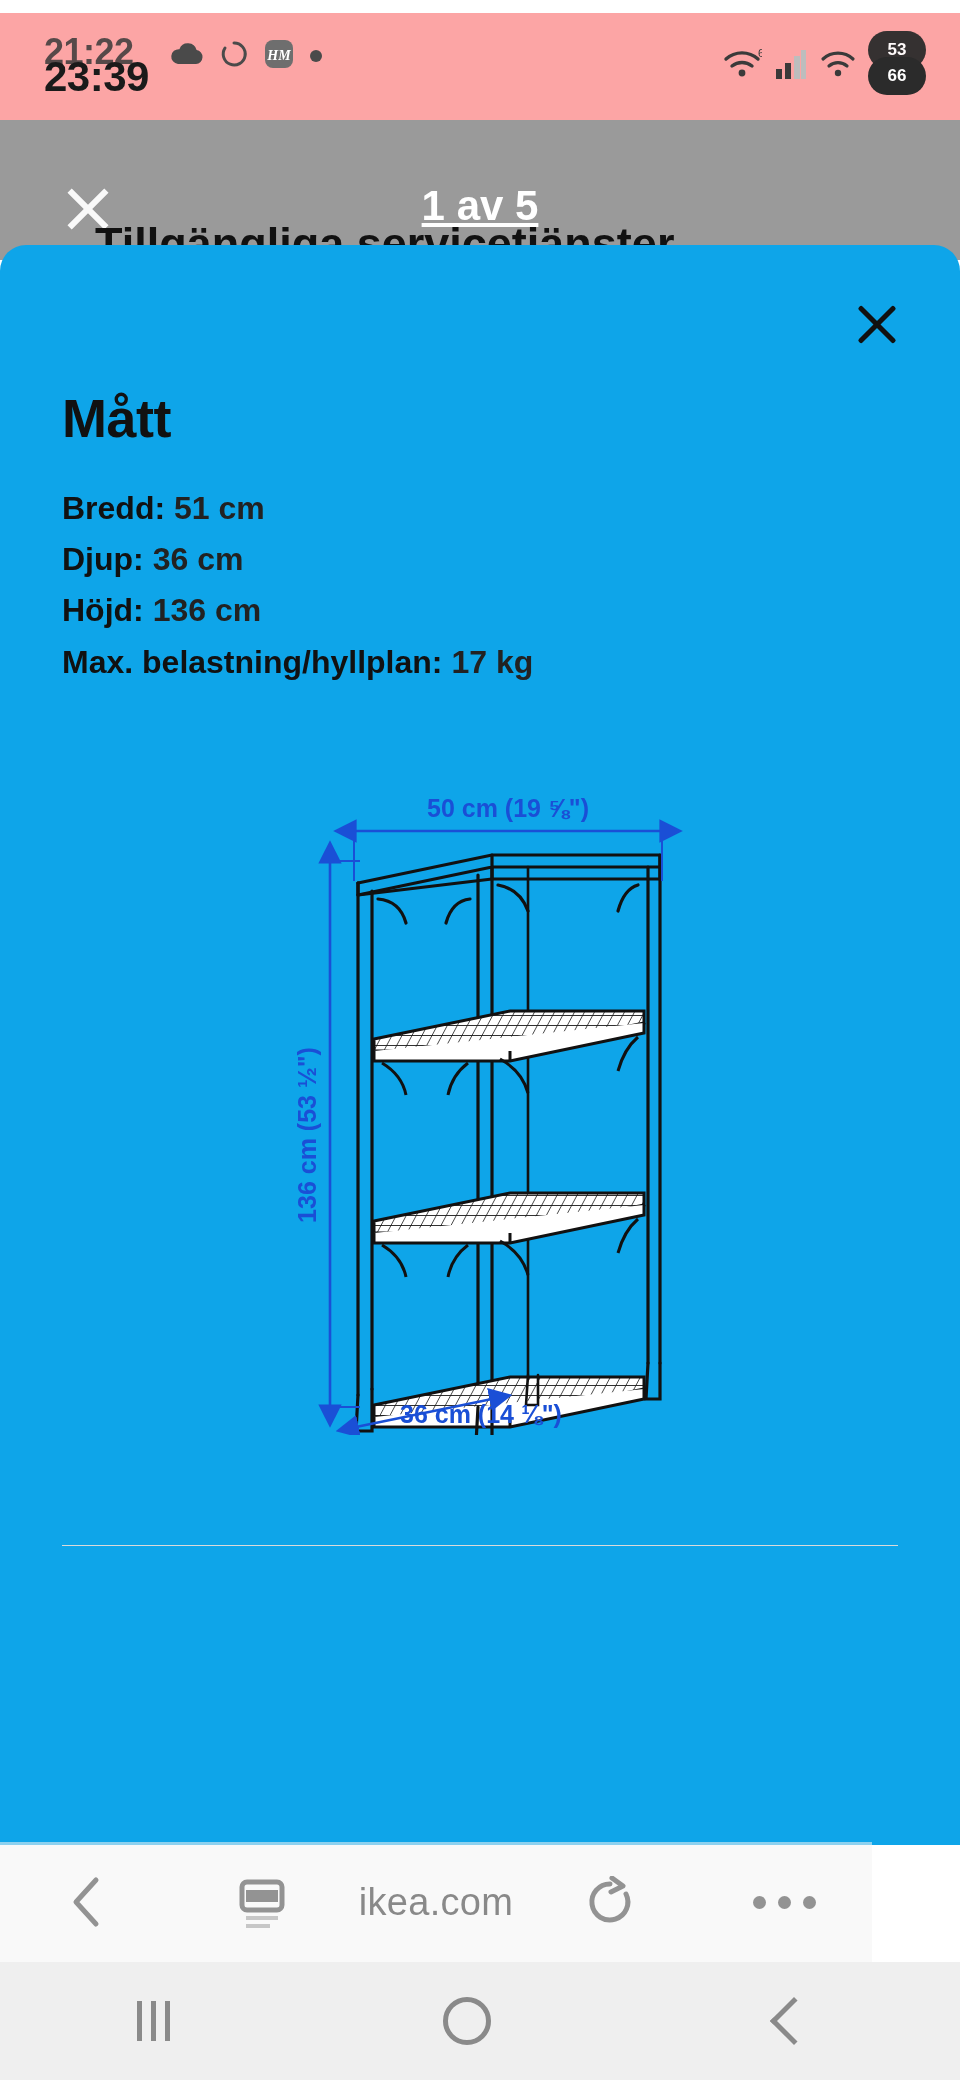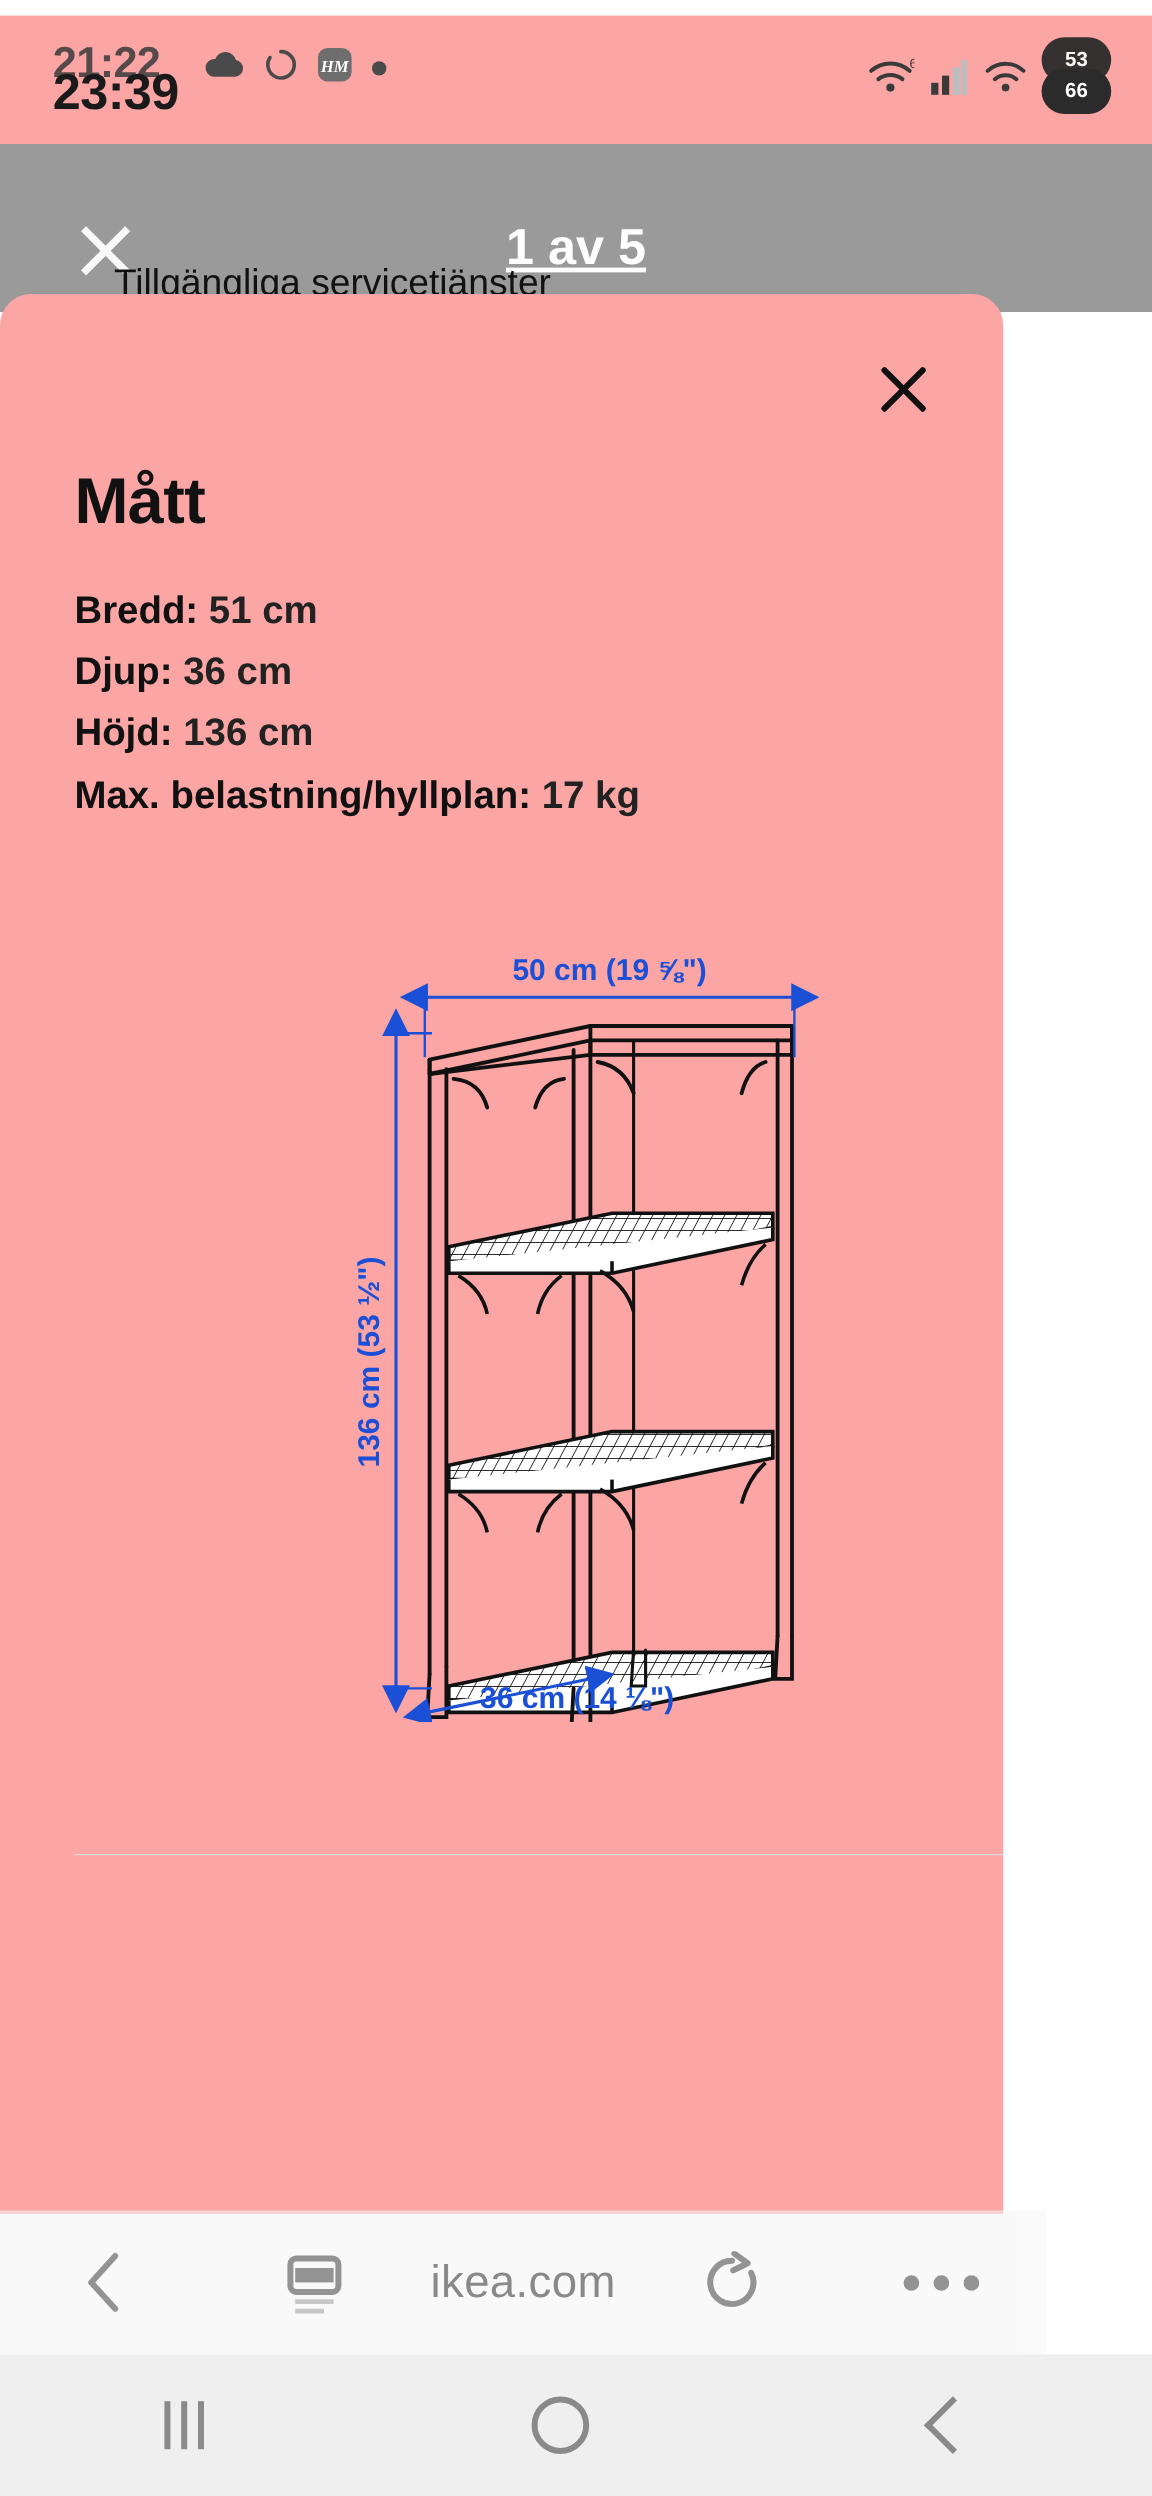--- a/index.html
+++ b/index.html
@@ -116,32 +116,32 @@
     width: 960px;
     text-align: center;
     font-size: 42px;
     font-weight: 600;
     color: #ffffff;
     text-decoration: underline;
   }
   .behind-subtitle {
     position: absolute;
     top: 218px; left: 95px;
-    font-size: 31px;
-    font-weight: 400;
+    font-size: 45px;
+    font-weight: 700;
     color: #111111;
   }
 
   
   .sheet {
     position: absolute;
     top: 245px; left: 0;
-    width: 836px;
+    width: 960px;
     height: 1600px;
-    background: #fca5a5;
+    background: #0ea5e9;
     border-radius: 26px 26px 0 0;
     overflow: hidden;
   }
   .sheet-close {
     position: absolute;
     right: 56px; top: 52px;
     width: 54px; height: 54px;
     cursor: pointer;
   }
   .sheet-close:before, .sheet-close:after {

